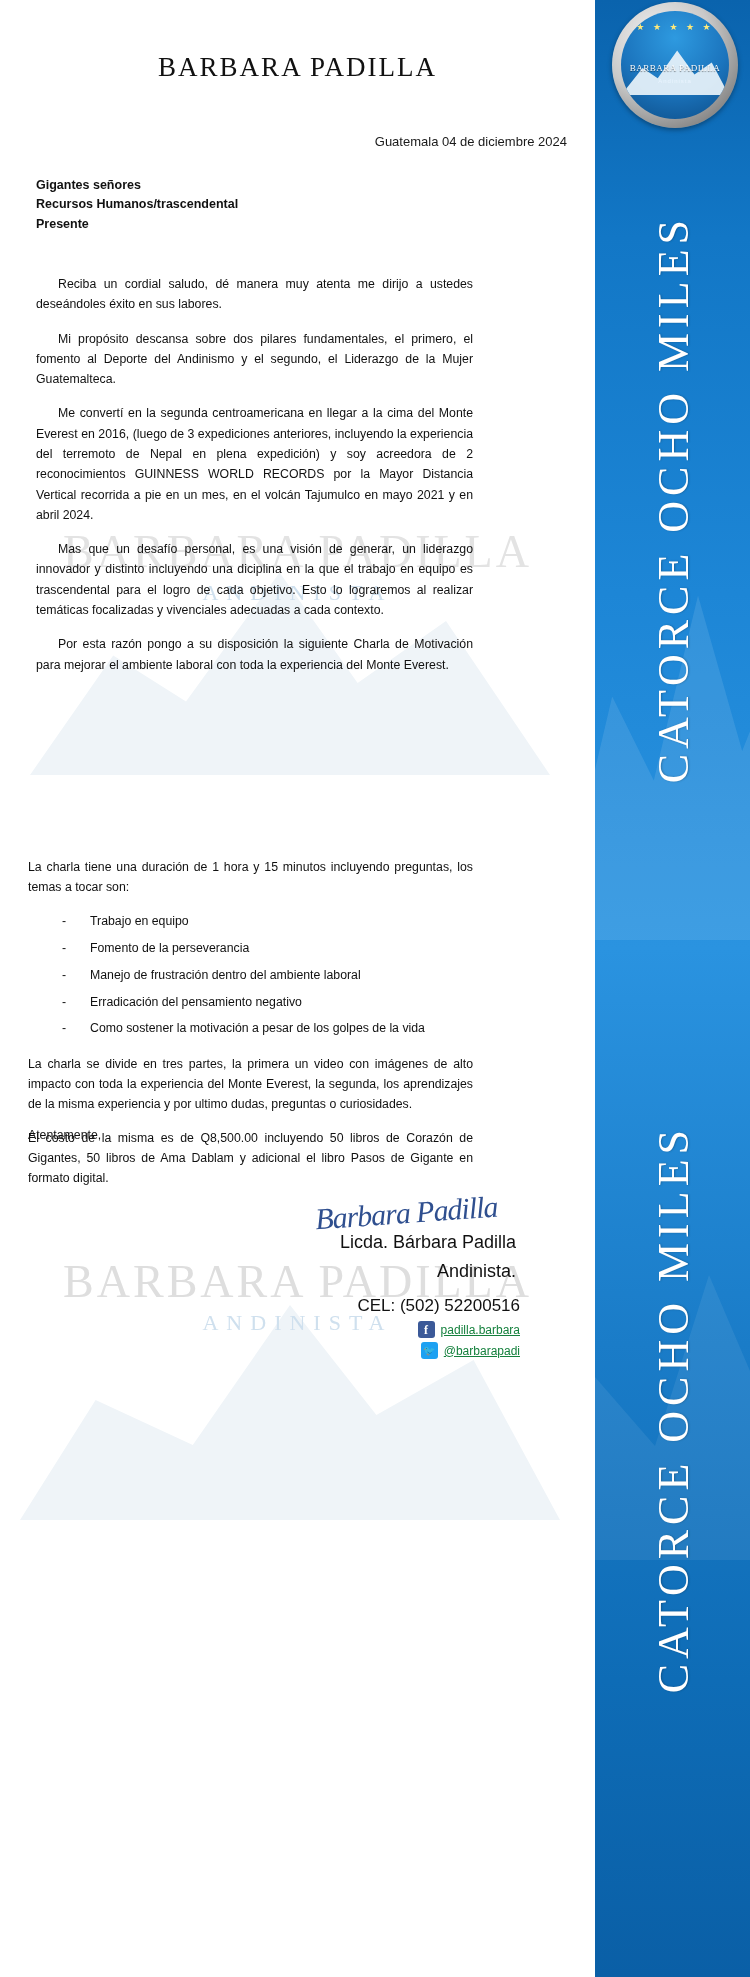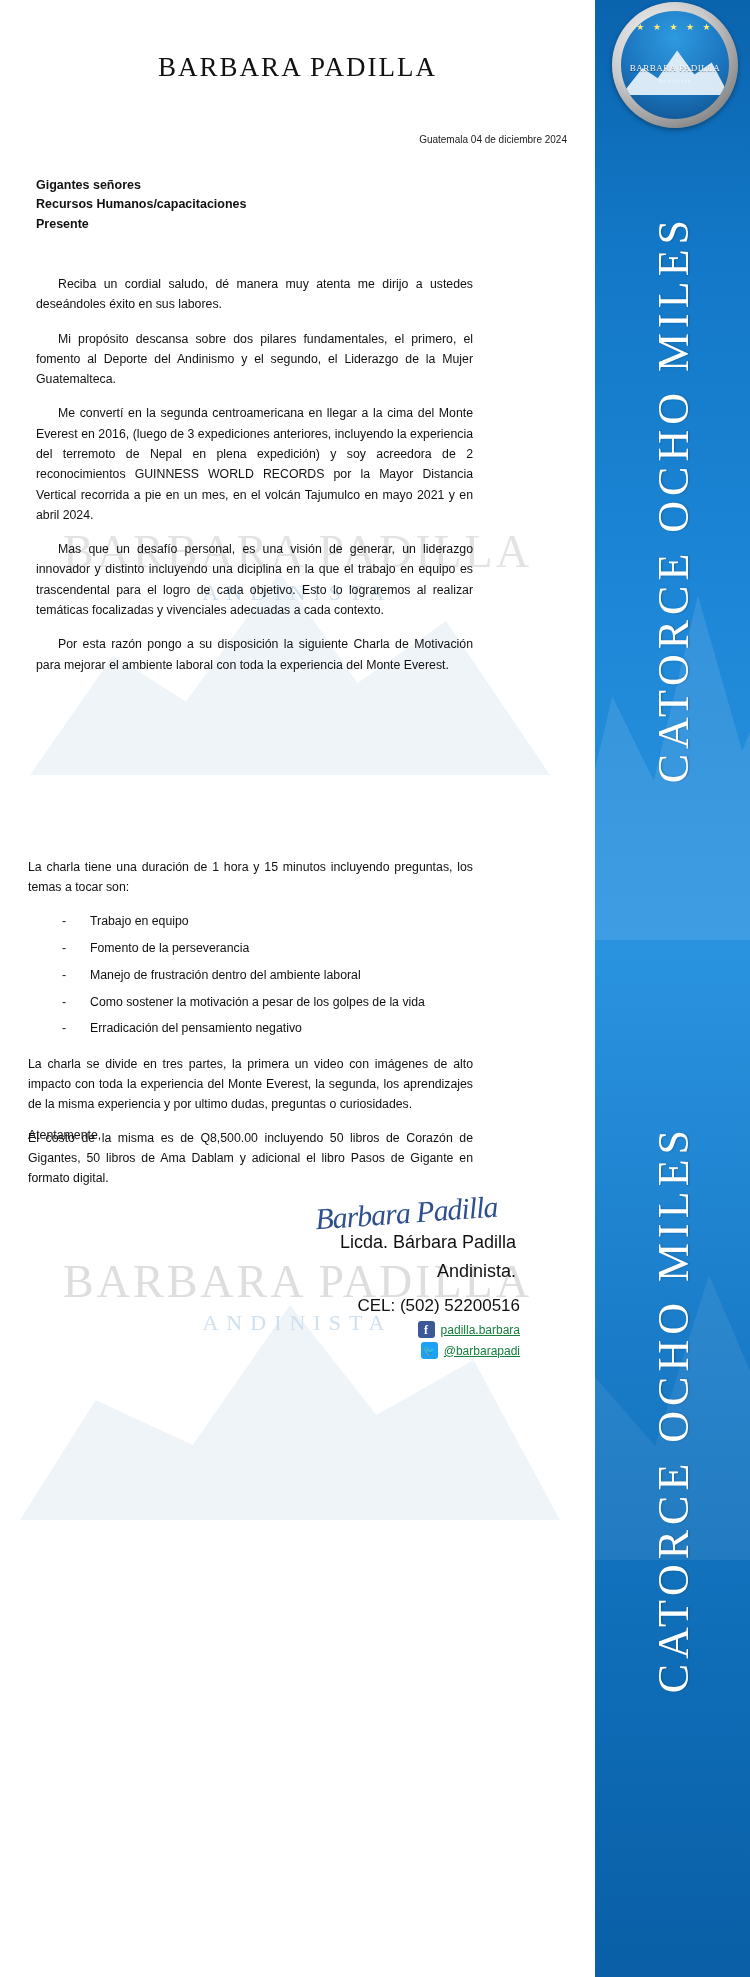--- a/index.html
+++ b/index.html
@@ -150,21 +150,21 @@
     top:52px; left:0; width:595px;
     text-align:center;
     font-family:"Liberation Serif", serif;
     font-size:27px;
     letter-spacing:2px;
     color:#111;
   }
   #date{
     position:absolute;
     top:134px; right:28px;
-    font-size:10px;
+    font-size:13px;
     color:#1a1a1a;
     text-align:right;
   }
   #salutation{
     position:absolute;
     top:176px; left:36px;
     font-size:12.5px;
     font-weight:bold;
     line-height:1.55;
     color:#111;
@@ -293,40 +293,40 @@
     <div class="wm-mountain" id="wmm2"></div>
     <div class="watermark" id="wm2">BARBARA PADILLA</div>
     <div class="watermark" id="wm2s">ANDINISTA</div>
 
     <div id="title" class="content">BARBARA PADILLA</div>
 
     <div id="date" class="content">Guatemala 04 de diciembre 2024</div>
 
     <div id="salutation" class="content">
       <div>Gigantes señores</div>
-      <div>Recursos Humanos/capacitaciones</div>
+      <div>Recursos Humanos/trascendental</div>
       <div>Presente</div>
     </div>
 
     <div id="body" class="content">
       <p>Reciba un cordial saludo, dé manera muy atenta me dirijo a ustedes deseándoles éxito en sus labores.</p>
       <p>Mi propósito descansa sobre dos pilares fundamentales, el primero, el fomento al Deporte del Andinismo y el segundo, el Liderazgo de la Mujer Guatemalteca.</p>
       <p>Me convertí en la segunda centroamericana en llegar a la cima del Monte Everest en 2016, (luego de 3 expediciones anteriores, incluyendo la experiencia del terremoto de Nepal en plena expedición)  y soy acreedora de 2 reconocimientos GUINNESS WORLD RECORDS por la Mayor Distancia Vertical recorrida a pie en un mes, en el volcán Tajumulco en mayo 2021 y en abril 2024.</p>
       <p>Mas que un desafío personal, es una visión de generar, un liderazgo innovador y distinto incluyendo una diciplina en la que el trabajo en equipo es trascendental para el logro de cada objetivo. Esto lo lograremos al realizar temáticas focalizadas y vivenciales adecuadas a cada contexto.</p>
       <p>Por esta razón pongo a su disposición la siguiente Charla de Motivación para mejorar el ambiente laboral con toda la experiencia del Monte Everest.</p>
     </div>
 
     <div id="body2" class="content">
       <p>La charla tiene una duración de 1 hora y 15 minutos incluyendo preguntas, los temas a tocar son:</p>
       <ul class="topics">
         <li>Trabajo en equipo</li>
         <li>Fomento de la perseverancia</li>
         <li>Manejo de frustración dentro del ambiente laboral</li>
+        <li>Erradicación del pensamiento negativo</li>
         <li>Como sostener la motivación a pesar de los golpes de la vida</li>
-        <li>Erradicación del pensamiento negativo</li>
       </ul>
       <p>La charla se divide en tres partes, la primera un video con imágenes de alto impacto con toda la experiencia del Monte Everest, la segunda, los aprendizajes de la misma experiencia y por ultimo dudas, preguntas o curiosidades.</p>
       <p>El costo de la misma es de Q8,500.00 incluyendo 50 libros de Corazón de Gigantes, 50 libros de Ama Dablam y adicional el libro Pasos de Gigante en formato digital.</p>
     </div>
 
     <div id="closing" class="content">Atentamente,</div>
 
     <div id="sigblock" class="content">
       <div id="signature">Barbara Padilla</div>
       <div class="sig-line">Licda. Bárbara Padilla</div>

